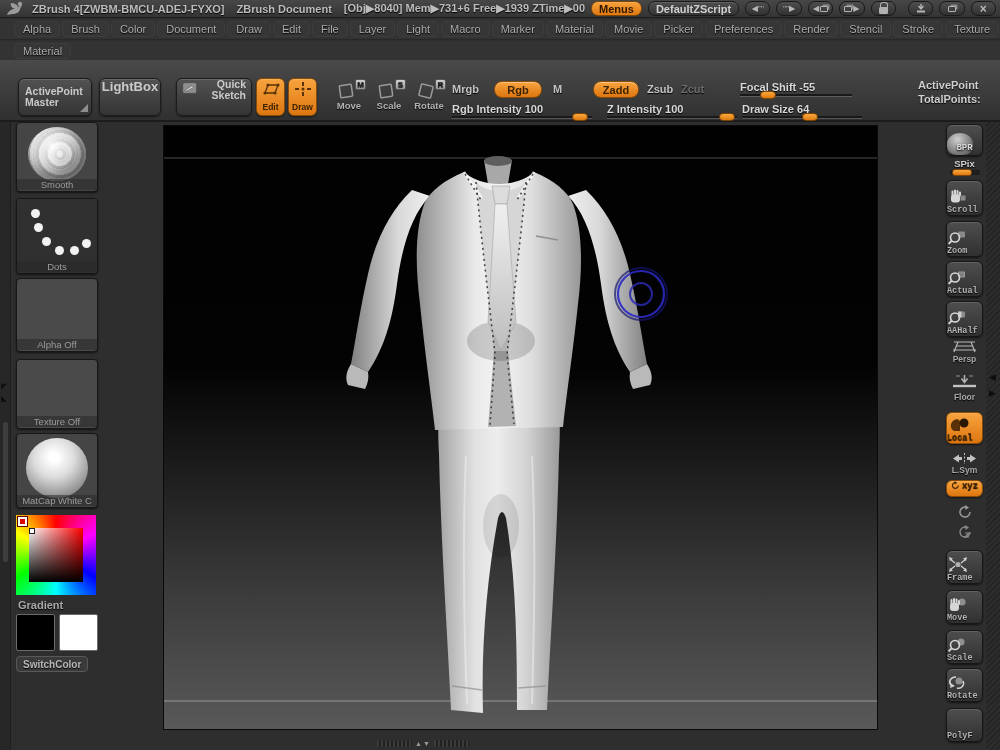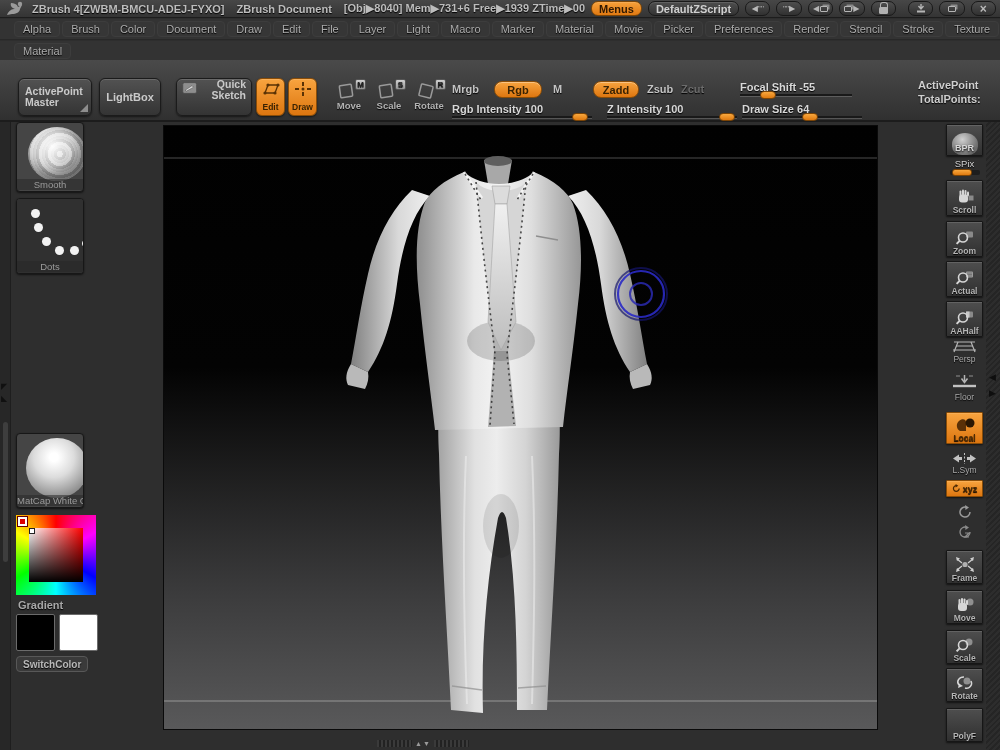--- a/index.html
+++ b/index.html
@@ -60,21 +60,21 @@
   .slider .handle { position:absolute; bottom:-5px; width:16px; height:8px; border-radius:4px;
     background:linear-gradient(#f9a83e,#df7a10); border:1px solid #7c4405; }
   .tool-ico { position:absolute; width:36px; height:36px; display:flex; flex-direction:column;
     align-items:center; color:#b2b2b2; font-size:9.5px; font-weight:bold; text-shadow:0 1px 1px #000; }
   .tool-ico .badge { position:absolute; right:1px; top:-1px; width:11px; height:11px;
     background:linear-gradient(#cfcfcf,#9a9a9a); border:1px solid #555; border-radius:2px;
     font-size:8px; color:#222; display:flex; align-items:center; justify-content:center; }
 
   
   .left-panel { position:absolute; left:14px; top:122px; width:96px; height:628px; }
-  .thumb { position:absolute; left:2px; width:68px; background:#454545; border:1px solid #171717;
+  .thumb { position:absolute; left:2px; width:82px; background:#454545; border:1px solid #171717;
     border-radius:4px; box-shadow:0 1px 2px rgba(0,0,0,.6); overflow:hidden; }
   .thumb .tlabel { position:absolute; left:0; right:0; bottom:1px; text-align:center;
     font-size:9.5px; color:#9b9b9b; background:rgba(40,40,40,.55); white-space:nowrap; }
   .sphere-smooth { position:absolute; left:11px; top:4px; width:58px; height:54px; border-radius:50%;
     background:
       radial-gradient(circle at 42% 36%, rgba(255,255,255,.95), rgba(255,255,255,0) 55%),
       repeating-radial-gradient(circle at 55% 50%, #d8d8d8 0 3px, #a9a9a9 3px 6px, #c6c6c6 6px 9px),
       radial-gradient(circle at 45% 40%, #eee, #8a8a8a 80%);
     box-shadow:inset -6px -8px 12px rgba(0,0,0,.45); }
   .dots-bg { position:absolute; inset:0; background:#303030; }
@@ -97,30 +97,30 @@
 
   
   .canvas { position:absolute; left:163px; top:125px; width:715px; height:605px;
     background:linear-gradient(180deg, #010101 0%, #030303 40%, #3c3c3d 78%, #59595a 100%);
     border:1px solid #0a0a0a; }
   .canvas svg { position:absolute; left:0; top:0; }
 
   
   .right-panel { position:absolute; left:944px; top:122px; width:42px; height:628px; }
   .rbtn { position:absolute; left:2px; width:37px; background:linear-gradient(#4e4e4e,#303030);
-    border:1px solid #161616; border-radius:1px; display:flex; flex-direction:column; align-items:center;
+    border:1px solid #161616; border-radius:6px; display:flex; flex-direction:column; 
     justify-content:flex-end; box-shadow:inset 0 1px 0 rgba(255,255,255,.12), 0 1px 2px rgba(0,0,0,.6);
-    overflow:hidden; }
+    overflow:hidden;font-family:Liberation Mono, monospace; }
   .rbtn .rlabel { font-size:8.5px; font-weight:bold; color:#b5b5b5; line-height:10px;
     text-shadow:0 1px 1px #000; }
   .rbtn.orange { background:linear-gradient(#f8a43f,#dd7610); border-color:#8a4d08; }
   .rbtn.orange .rlabel { color:#33731d; color:#4c2a04; }
   .rflat { position:absolute; left:2px; width:37px; display:flex; flex-direction:column;
     align-items:center; }
-  .rflat .rlabel { font-size:8.5px; font-weight:normal; color:#a9a9a9; text-shadow:0 1px 1px #000; }
+  .rflat .rlabel { font-size:8.5px; font-weight:bold; color:#a9a9a9; text-shadow:0 1px 1px #000; }
   .bpr-sphere { width:26px; height:22px; border-radius:50% 50% 40% 40%;
     background:radial-gradient(circle at 40% 30%, #cfcfcf, #6a6a6a 75%); margin-top:2px; }
   .bpr-label { position:absolute; bottom:2px; width:100%; text-align:center; font-size:9px;
     font-weight:bold; color:#d8d8d8; text-shadow:0 1px 2px #000; }
   .spix-track { position:absolute; left:4px; top:12px; width:30px; height:5px; background:#1d1d1d;
     border-radius:2px; }
   .spix-handle { position:absolute; left:6px; top:11px; width:20px; height:7px; border-radius:3px;
     background:linear-gradient(#f9a83e,#df7a10); border:1px solid #7c4405; }
 
   
@@ -212,21 +212,21 @@
   <div class="toolbar">
 
     <div class="btn two-line" style="left:18px; top:18px; width:74px; height:38px;">
       <span>ActivePoint</span>
       <span>Master</span>
       <svg style="position:absolute; right:3px; bottom:3px;" width="8" height="8" viewBox="0 0 8 8">
           <path d="M8 0 L8 8 L0 8 Z" fill="#8e8e8e"></path>
         </svg>
     </div>
 
-    <div class="btn" style="left:99px; top:18px; width:62px; height:38px; display:flex; align-items:center; justify-content:center; font-size:11px;">
+    <div class="btn" style="left:99px; top:18px; width:62px; height:38px; display:flex; justify-content:center; font-size:13px;">
       <span>LightBox</span>
     </div>
 
     <div class="btn" style="left:176px; top:18px; width:76px; height:38px; display:flex; align-items:flex-start; gap:4px; padding:0 5px;">
       <svg width="22" height="18" viewBox="0 0 20 16">
         <rect x="1" y="1" width="18" height="14" rx="2" fill="#8e8e8e" stroke="#4a4a4a"></rect>
         <path d="M4 11 L13 5 L15 7 L6 12 Z" fill="#ddd" stroke="#444" stroke-width=".6"></path>
       </svg>
       <span class="two-line" style="padding:0; align-items:flex-end; width:100%;">
         <span>Quick</span>
@@ -331,21 +331,27 @@
         <span class="dot" style="left:14px; top:10px;"></span>
         <span class="dot" style="left:17px; top:24px;"></span>
         <span class="dot" style="left:25px; top:38px;"></span>
         <span class="dot" style="left:38px; top:47px;"></span>
         <span class="dot" style="left:53px; top:47px;"></span>
         <span class="dot" style="left:65px; top:40px;"></span>
       </div>
       <span class="tlabel">Dots</span>
     </div>
 
-
+    <div class="thumb" style="top:156px; height:74px; background:#4a4a4a;">
+      <span class="tlabel">Alpha Off</span>
+    </div>
+
+    <div class="thumb" style="top:237px; height:70px; background:#4a4a4a;">
+      <span class="tlabel">Texture Off</span>
+    </div>
 
     <div class="thumb" style="top:311px; height:75px;">
       <div class="sphere-matcap"></div>
       <span class="tlabel">MatCap White C</span>
     </div>
 
     <div class="picker" style="top:393px;">
       <div class="sv"></div>
       <span class="hue-sel"></span>
       <span class="sv-sel"></span>

